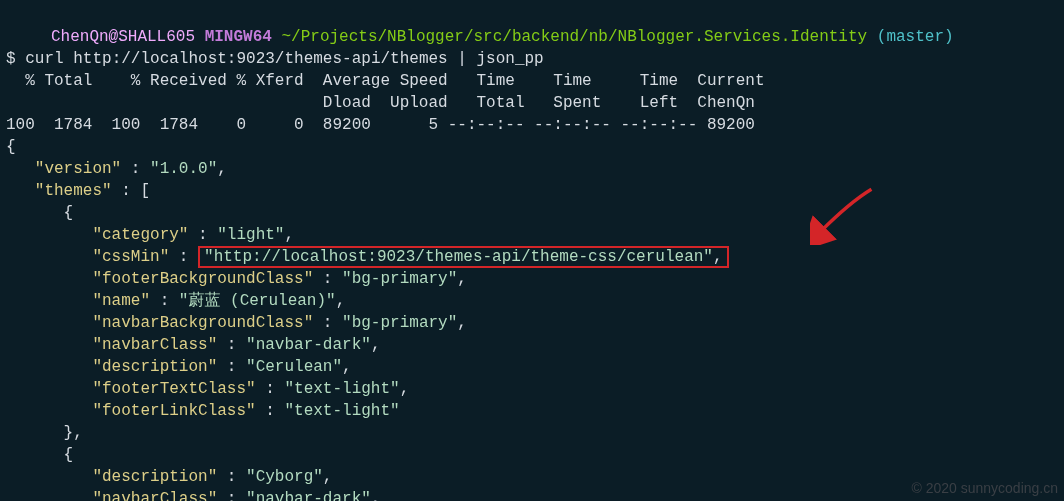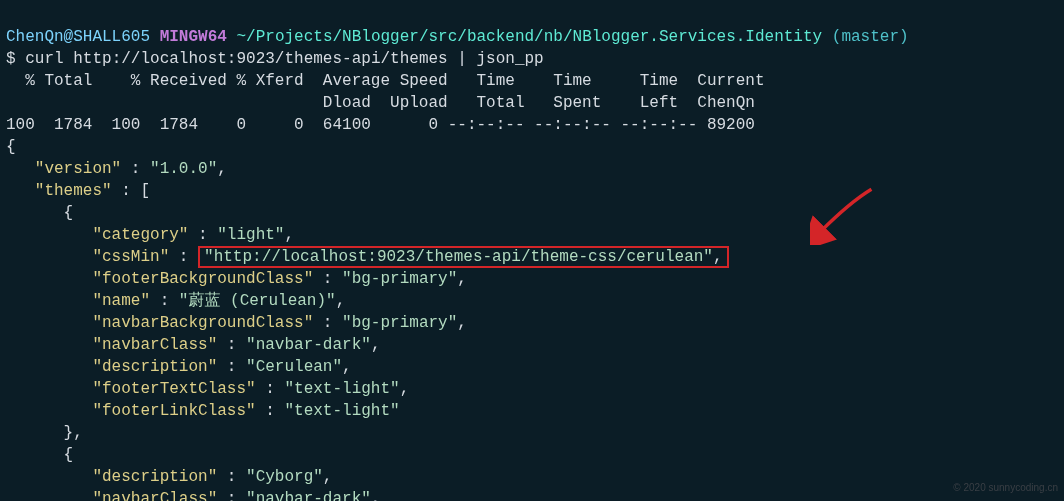--- a/index.html
+++ b/index.html
@@ -12,23 +12,23 @@
     font-family: Consolas, "Courier New", monospace;
     font-size: 16px;
     line-height: 22px;
     overflow: hidden;
     position: relative;
   }
   .terminal {
     padding: 4px 6px 0 6px;
     white-space: pre;
   }
-  .user   { color: #7dd3fc; }  
+  .user   { color: #f0abfc; margin-left: 45px; }  
   .host   { color: #c27bd9; font-weight: bold; }  
-  .path   { color: #5eead4; }  
+  .path   { color: #84cc16; }  
   .branch { color: #4fc1c9; }  
   .prompt { color: #d6dbe1; }
   .orange { color: #ddcf88; }
   .string { color: #b3dbc0; }  
   .plain  { color: #d6dbe1; }
 
   .highlight-box {
     border: 2px solid #d42528;
     padding: 0 4px;
     margin: 0 2px 0 0;
@@ -40,34 +40,34 @@
     width: 80px;
     height: 60px;
     pointer-events: none;
   }
 
   .copyright {
     position: absolute;
     right: 6px;
     bottom: 2px;
     font-family: Arial, sans-serif;
-    font-size: 10px;
+    font-size: 14px;
     color: #3a3f45;
     text-align: right;
   }
 </style>
 </head>
 <body>
 
 <div class="terminal">
 <span class="user">ChenQn@SHALL605</span> <span class="host">MINGW64</span> <span class="path">~/Projects/NBlogger/src/backend/nb/NBlogger.Services.Identity</span> <span class="branch">(master)</span>
 <span class="prompt">$</span> <span class="plain">curl http://localhost:9023/themes-api/themes | json_pp</span>
 <span class="plain">  % Total    % Received % Xferd  Average Speed   Time    Time     Time  Current</span>
 <span class="plain">                                 Dload  Upload   Total   Spent    Left  ChenQn</span>
-<span class="plain">100  1784  100  1784    0     0  64100      0 --:--:-- --:--:-- --:--:-- 89200</span>
+<span class="plain">100  1784  100  1784    0     0  89200      5 --:--:-- --:--:-- --:--:-- 89200</span>
 <span class="plain">{</span>
 <span class="orange">   "version"</span><span class="plain"> : </span><span class="string">"1.0.0"</span><span class="plain">,</span>
 <span class="orange">   "themes"</span><span class="plain"> : [</span>
 <span class="plain">      {</span>
 <span class="orange">         "category"</span><span class="plain"> : </span><span class="string">"light"</span><span class="plain">,</span>
 <span class="orange">         "cssMin"</span><span class="plain"> : </span><span class="highlight-box"><span class="string">"http://localhost:9023/themes-api/theme-css/cerulean"</span><span class="plain">,</span></span>
 <span class="orange">         "footerBackgroundClass"</span><span class="plain"> : </span><span class="string">"bg-primary"</span><span class="plain">,</span>
 <span class="orange">         "name"</span><span class="plain"> : </span><span class="string">"蔚蓝 (Cerulean)"</span><span class="plain">,</span>
 <span class="orange">         "navbarBackgroundClass"</span><span class="plain"> : </span><span class="string">"bg-primary"</span><span class="plain">,</span>
 <span class="orange">         "navbarClass"</span><span class="plain"> : </span><span class="string">"navbar-dark"</span><span class="plain">,</span>

